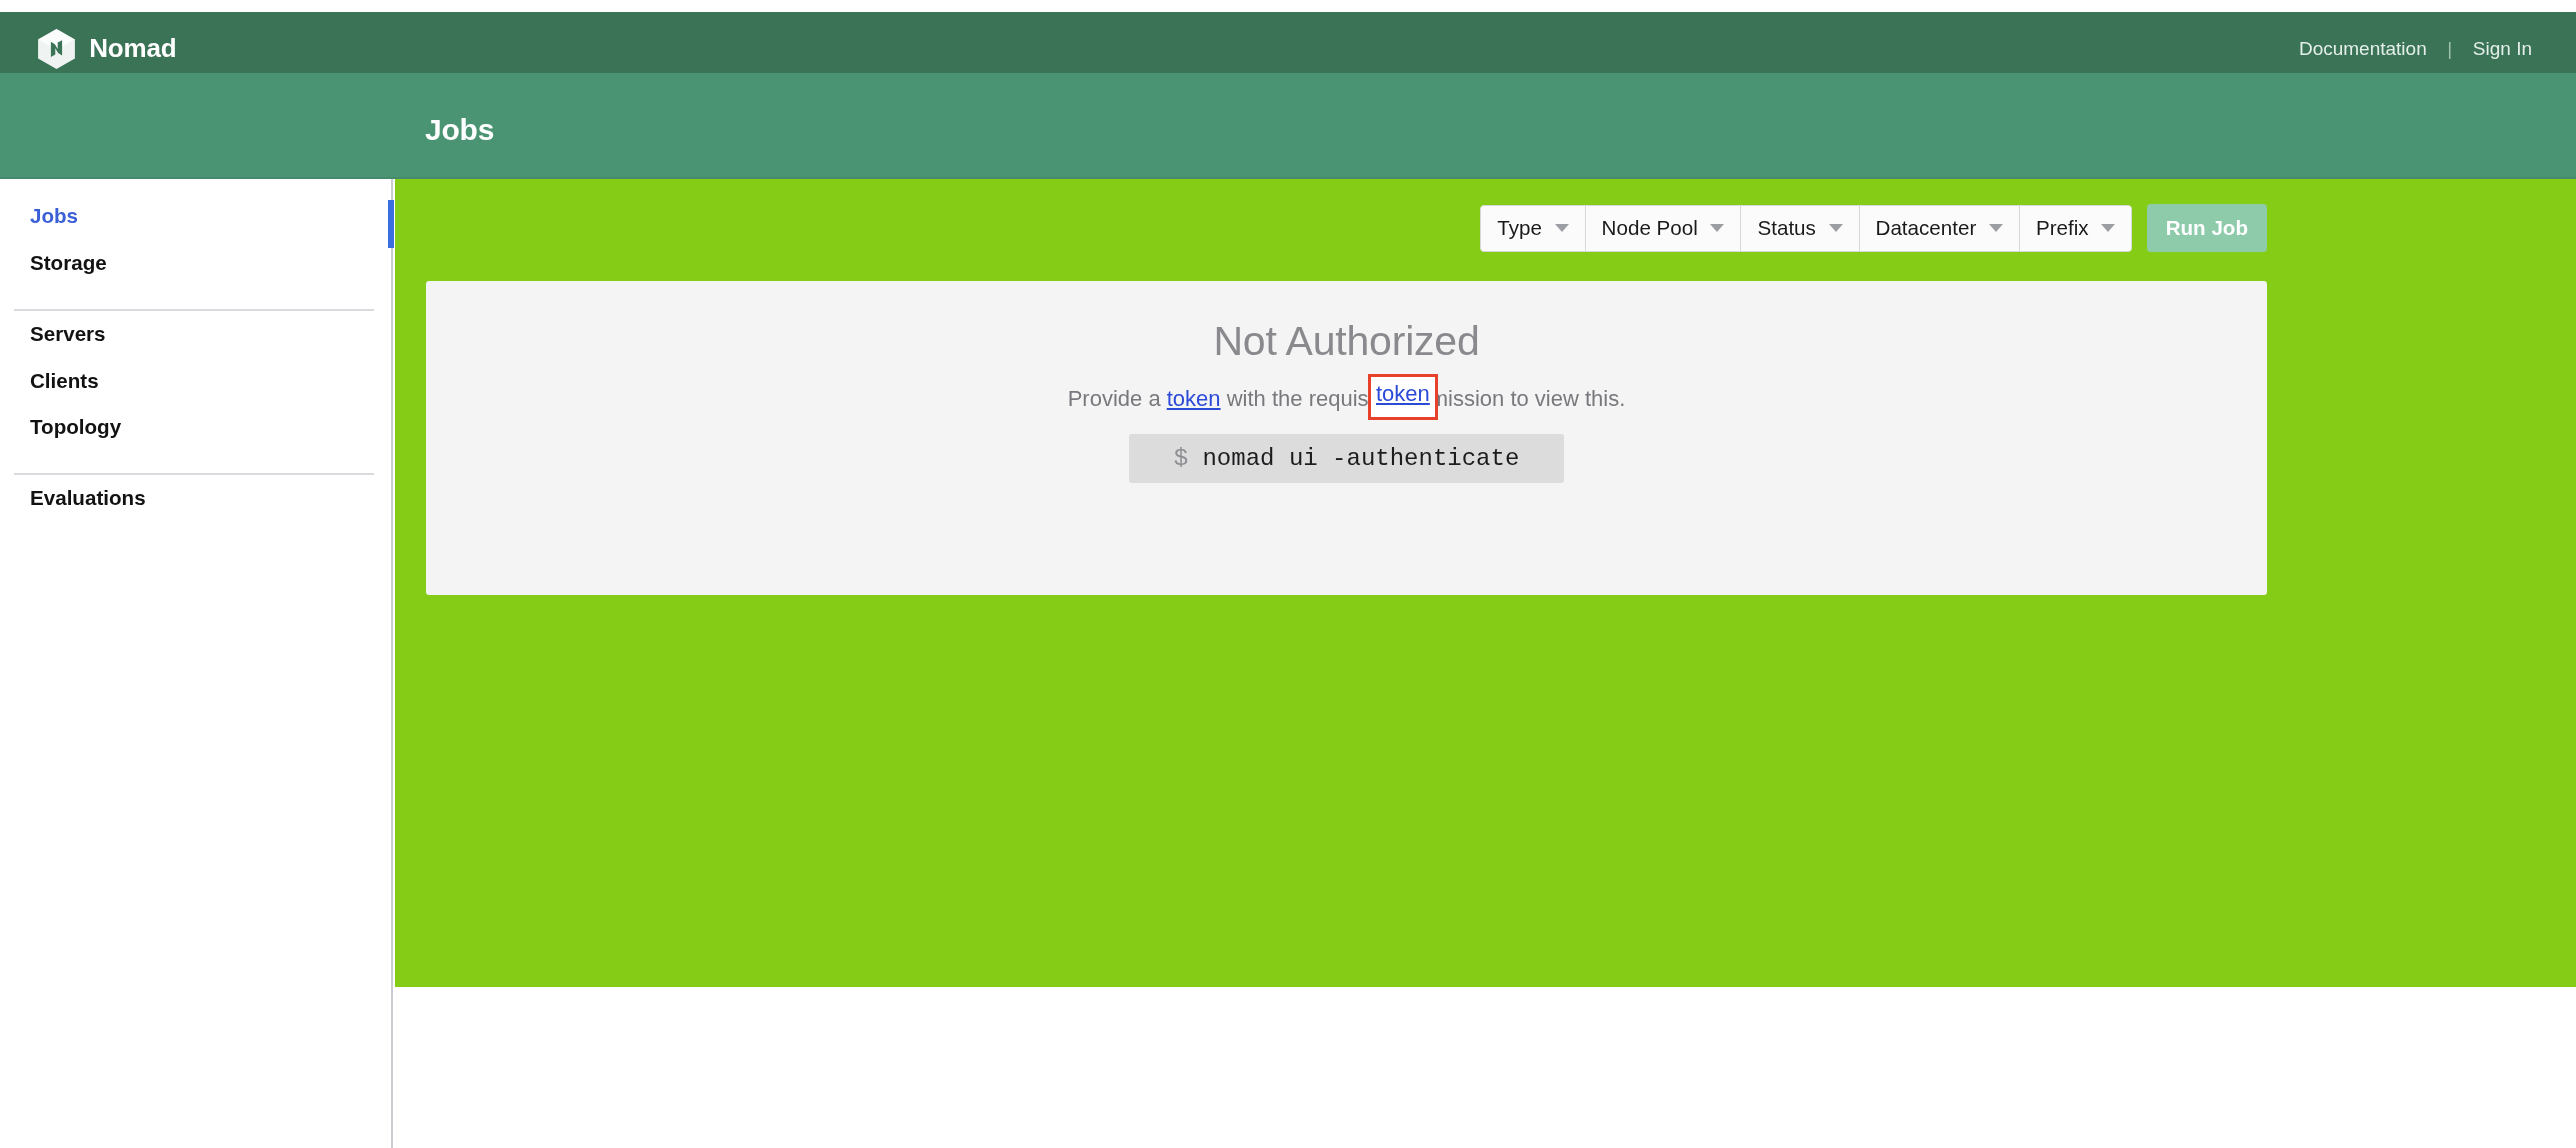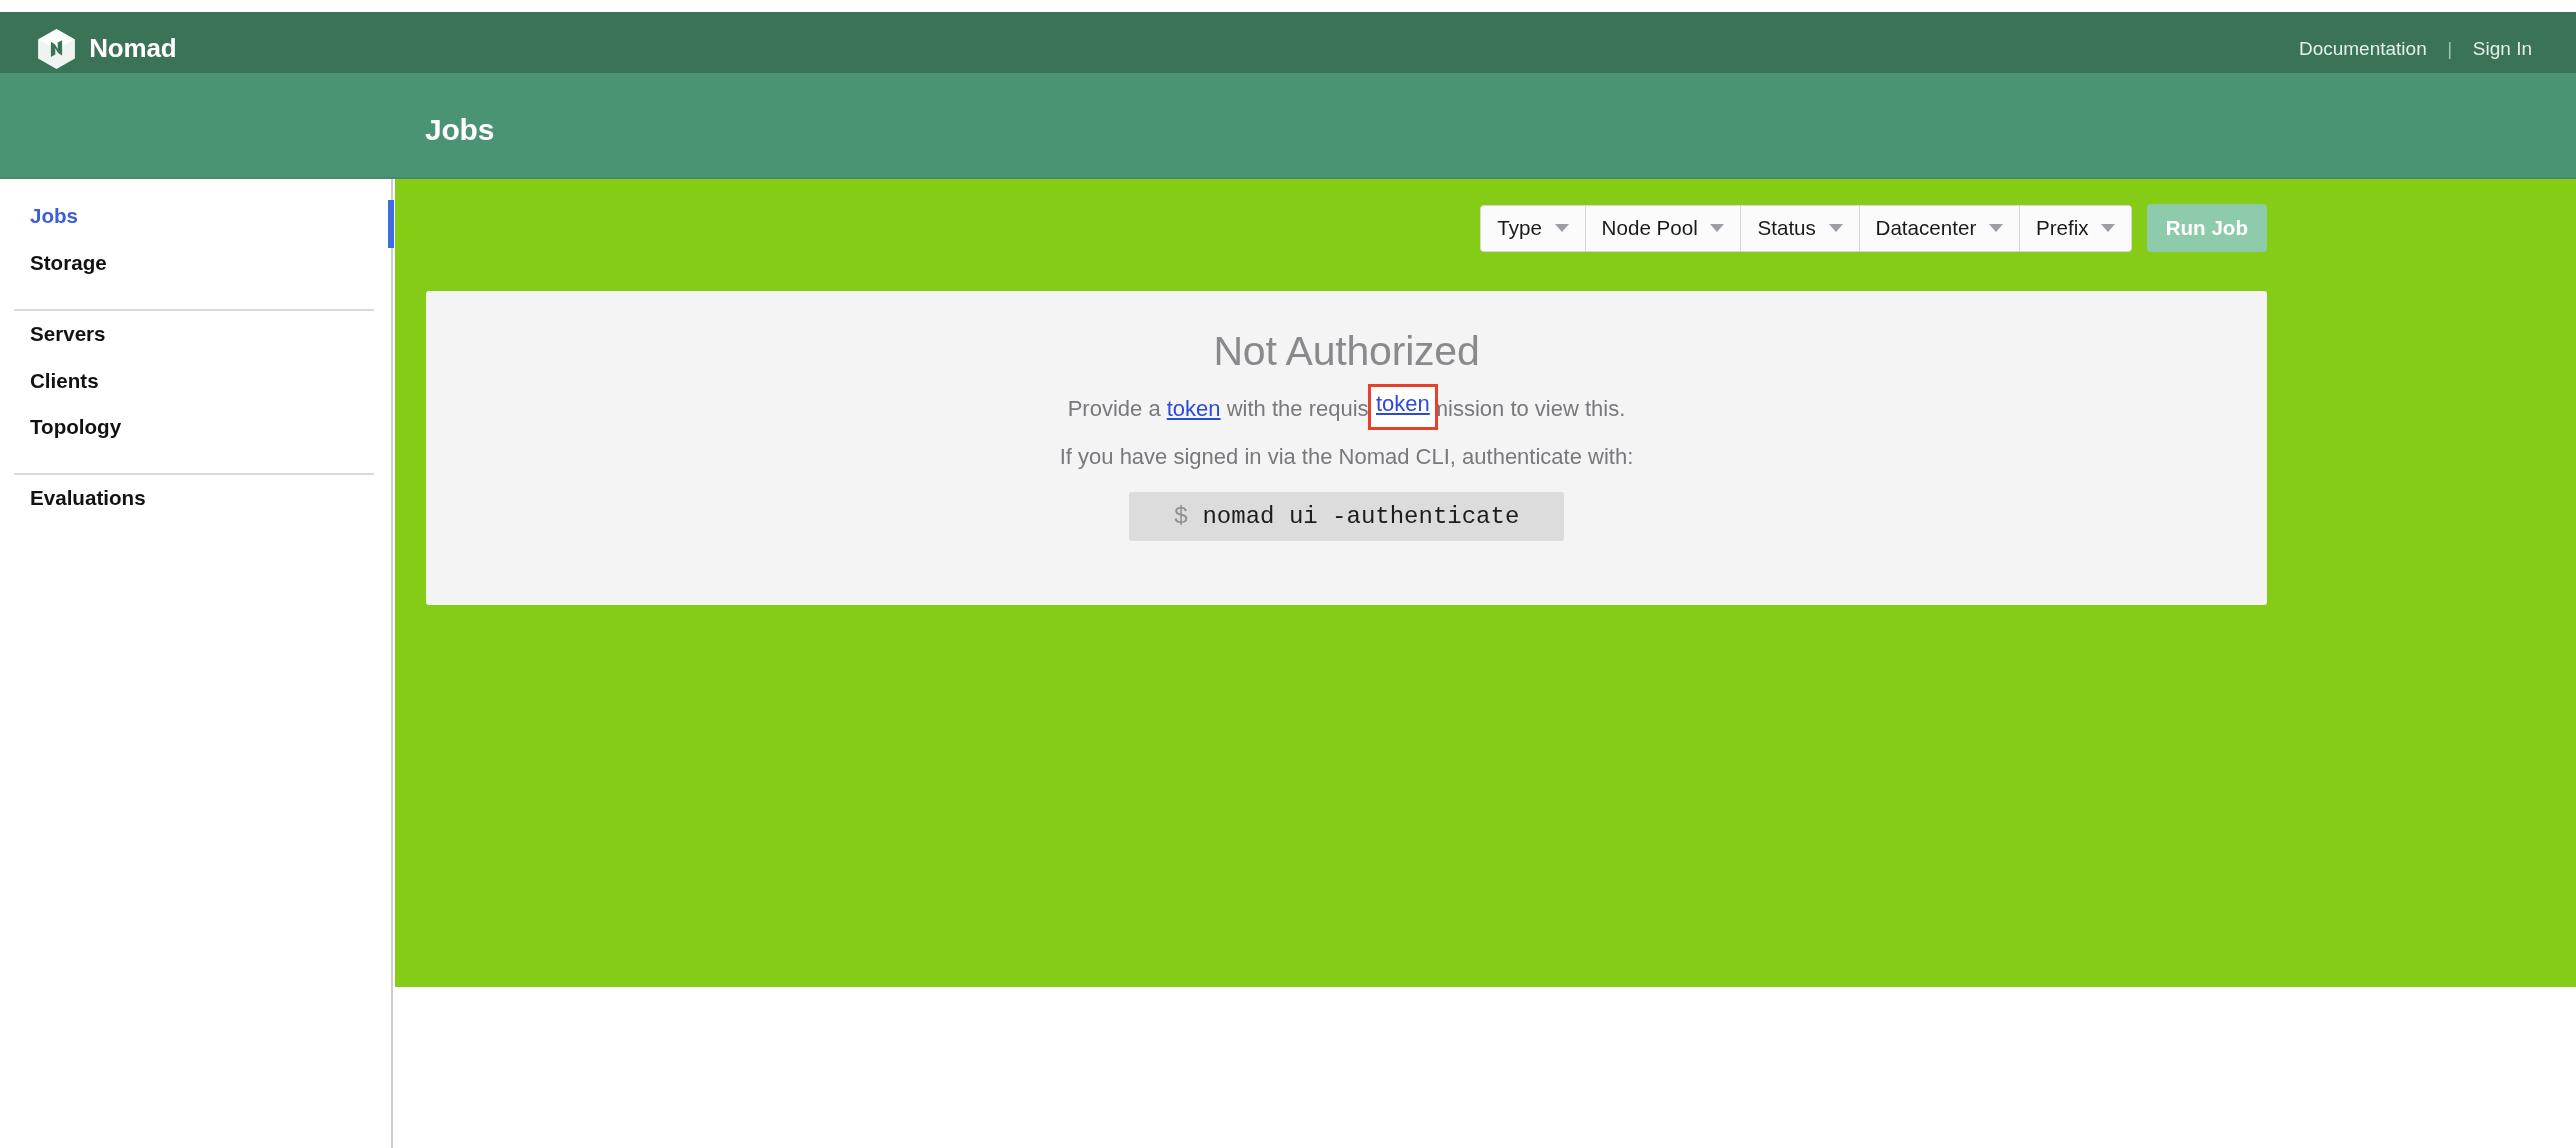--- a/index.html
+++ b/index.html
@@ -182,21 +182,21 @@
     border: none;
     border-radius: 4px;
     cursor: pointer;
     font-family: "Liberation Sans", sans-serif;
   }
 
   
   .panel {
     position: absolute;
     left: 31px;
-    top: 112px;
+    top: 102px;
     width: 1841px;
     height: 314px;
     background: #f4f4f5;
     border-radius: 3.2px;
     box-sizing: border-box;
     text-align: center;
   }
   .panel-title {
     margin: 0;
     padding-top: 37px;
@@ -324,21 +324,20 @@
 
   <section class="panel">
     <h1 class="panel-title">Not Authorized</h1>
 
     <p class="panel-line">
       <span>Provide a</span>
       <a class="token-link" href="#">token</a>
       <span>with the requisite permission to view this.</span>
     </p>
 
-    <p class="panel-line2">If you have signed in via the Nomad CLI, authenticate with:</p>
 
     <div class="codeblock">
       <span class="code-prompt">$</span>
       <span>nomad ui -authenticate</span>
     </div>
 
     
     <div class="annot-box"></div>
     <a class="annot-token" href="#">token</a>
   </section>

